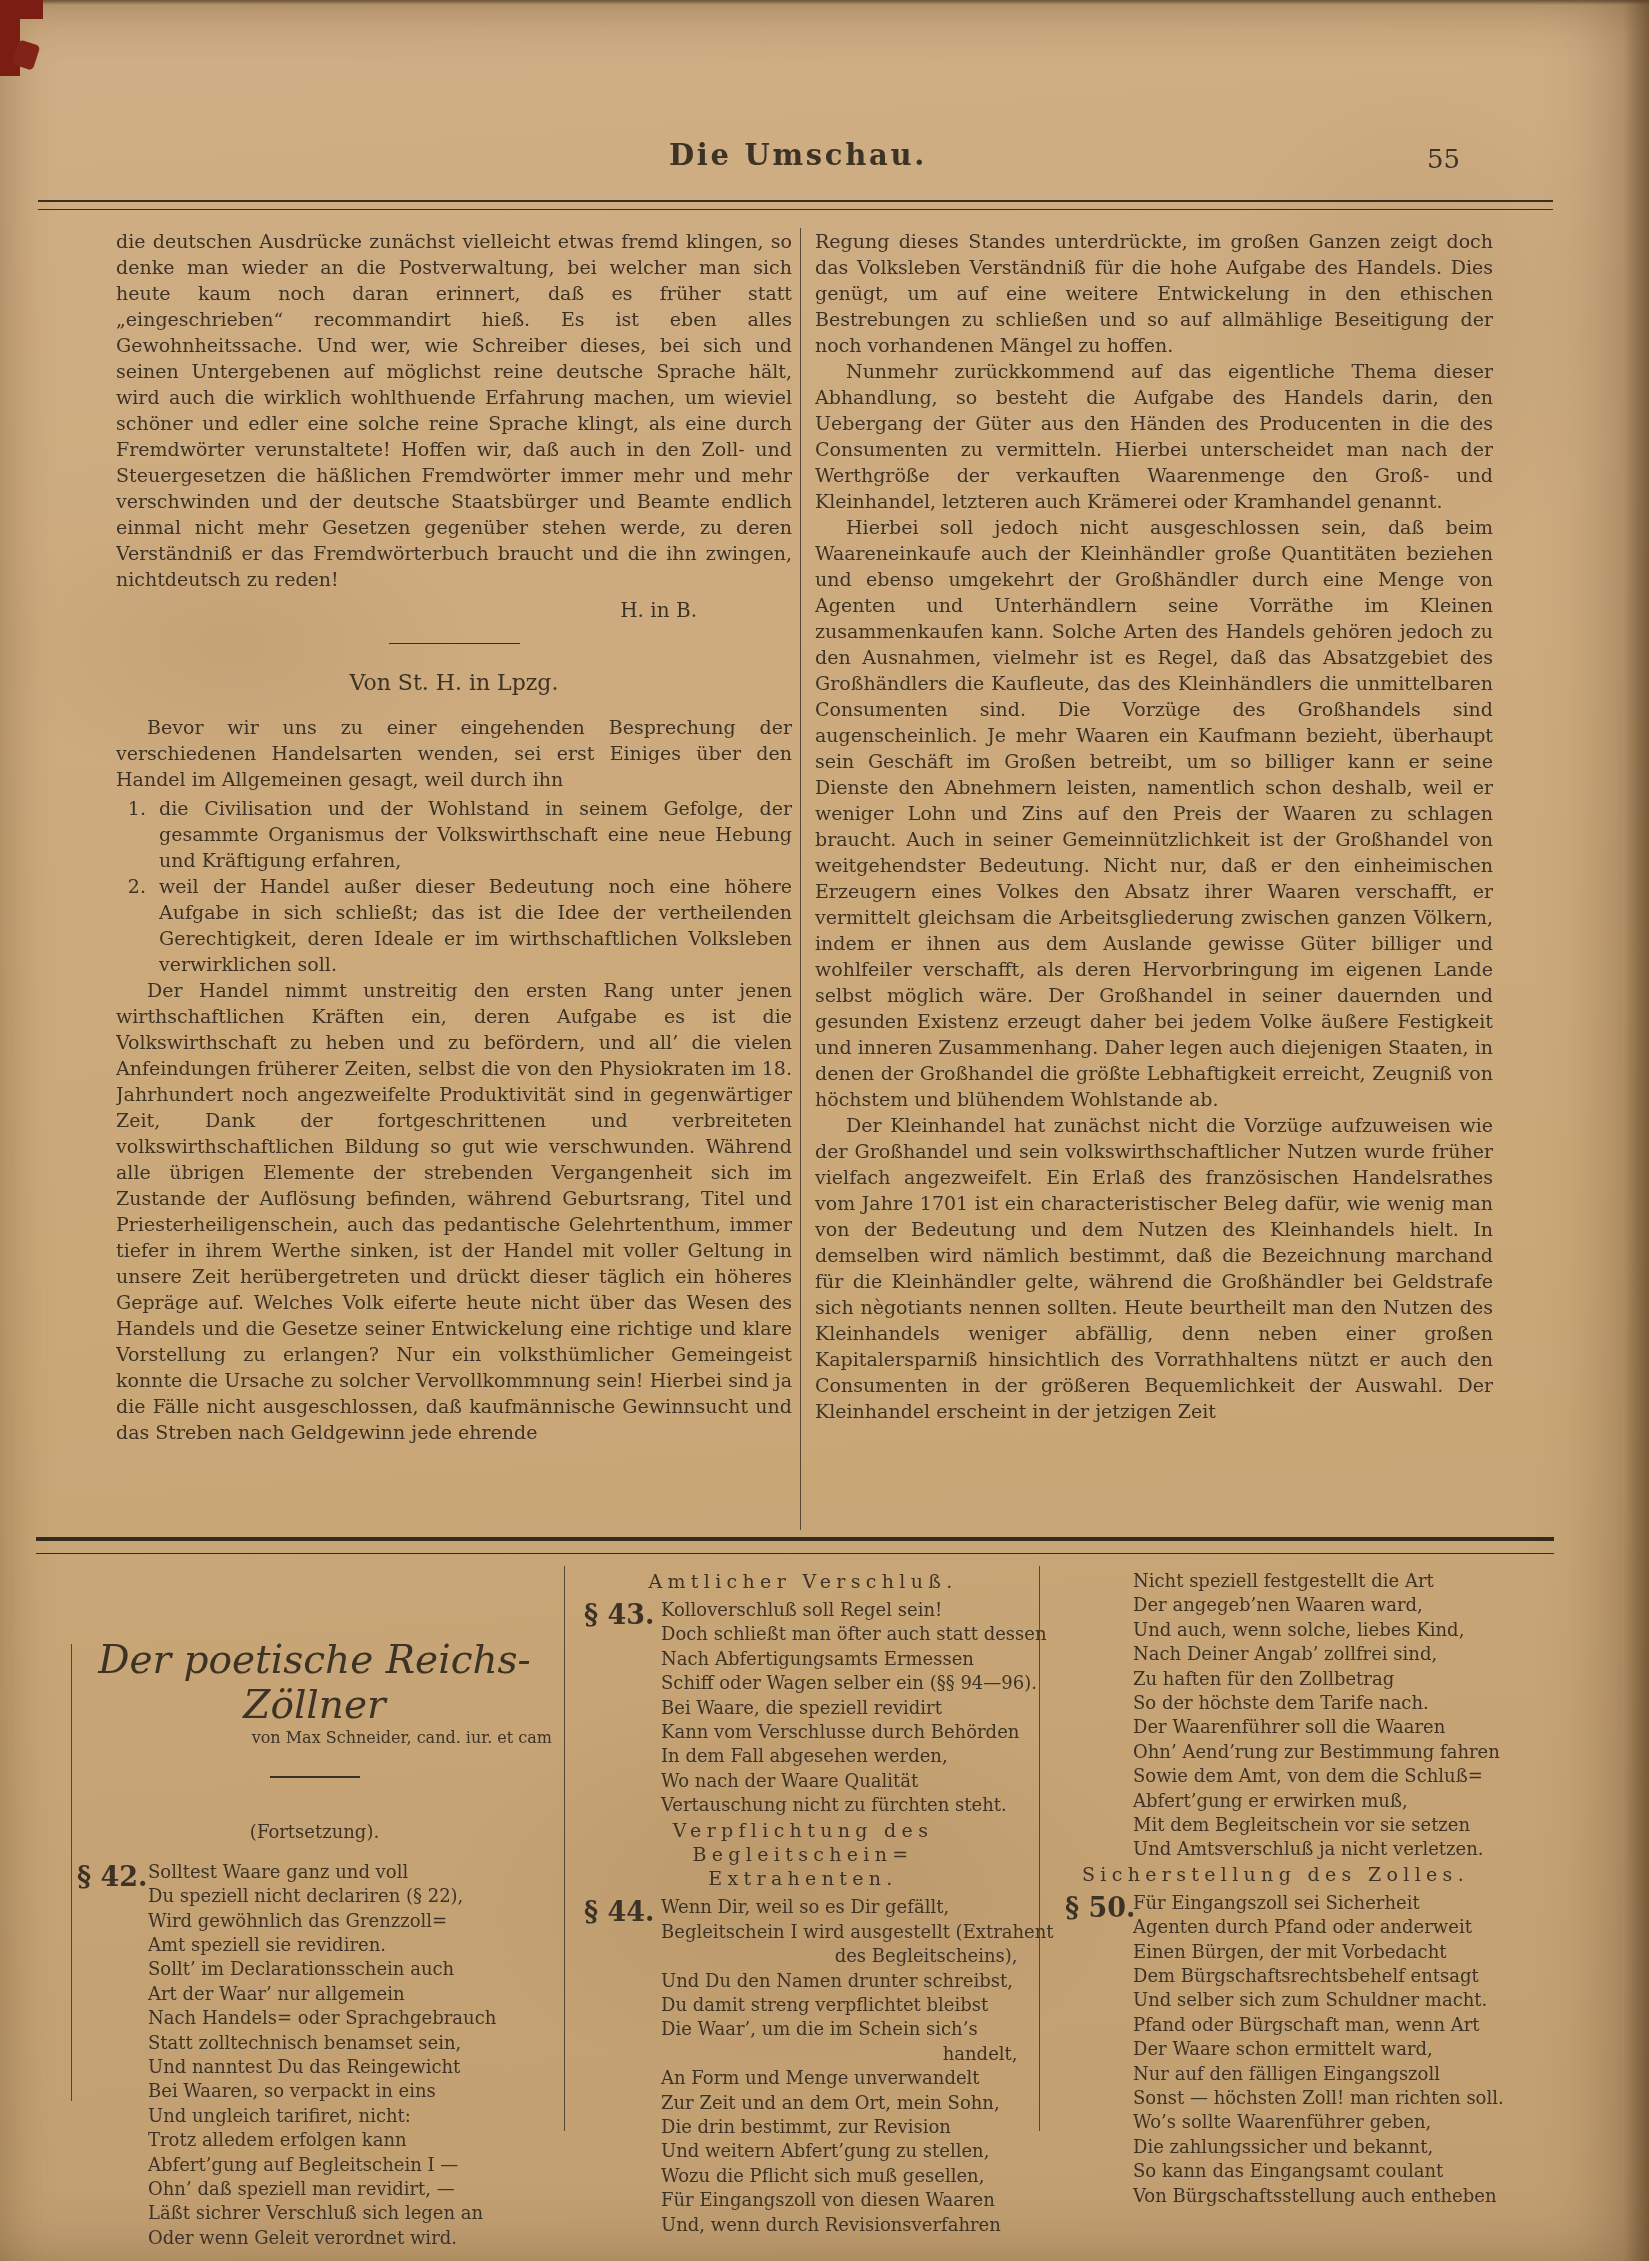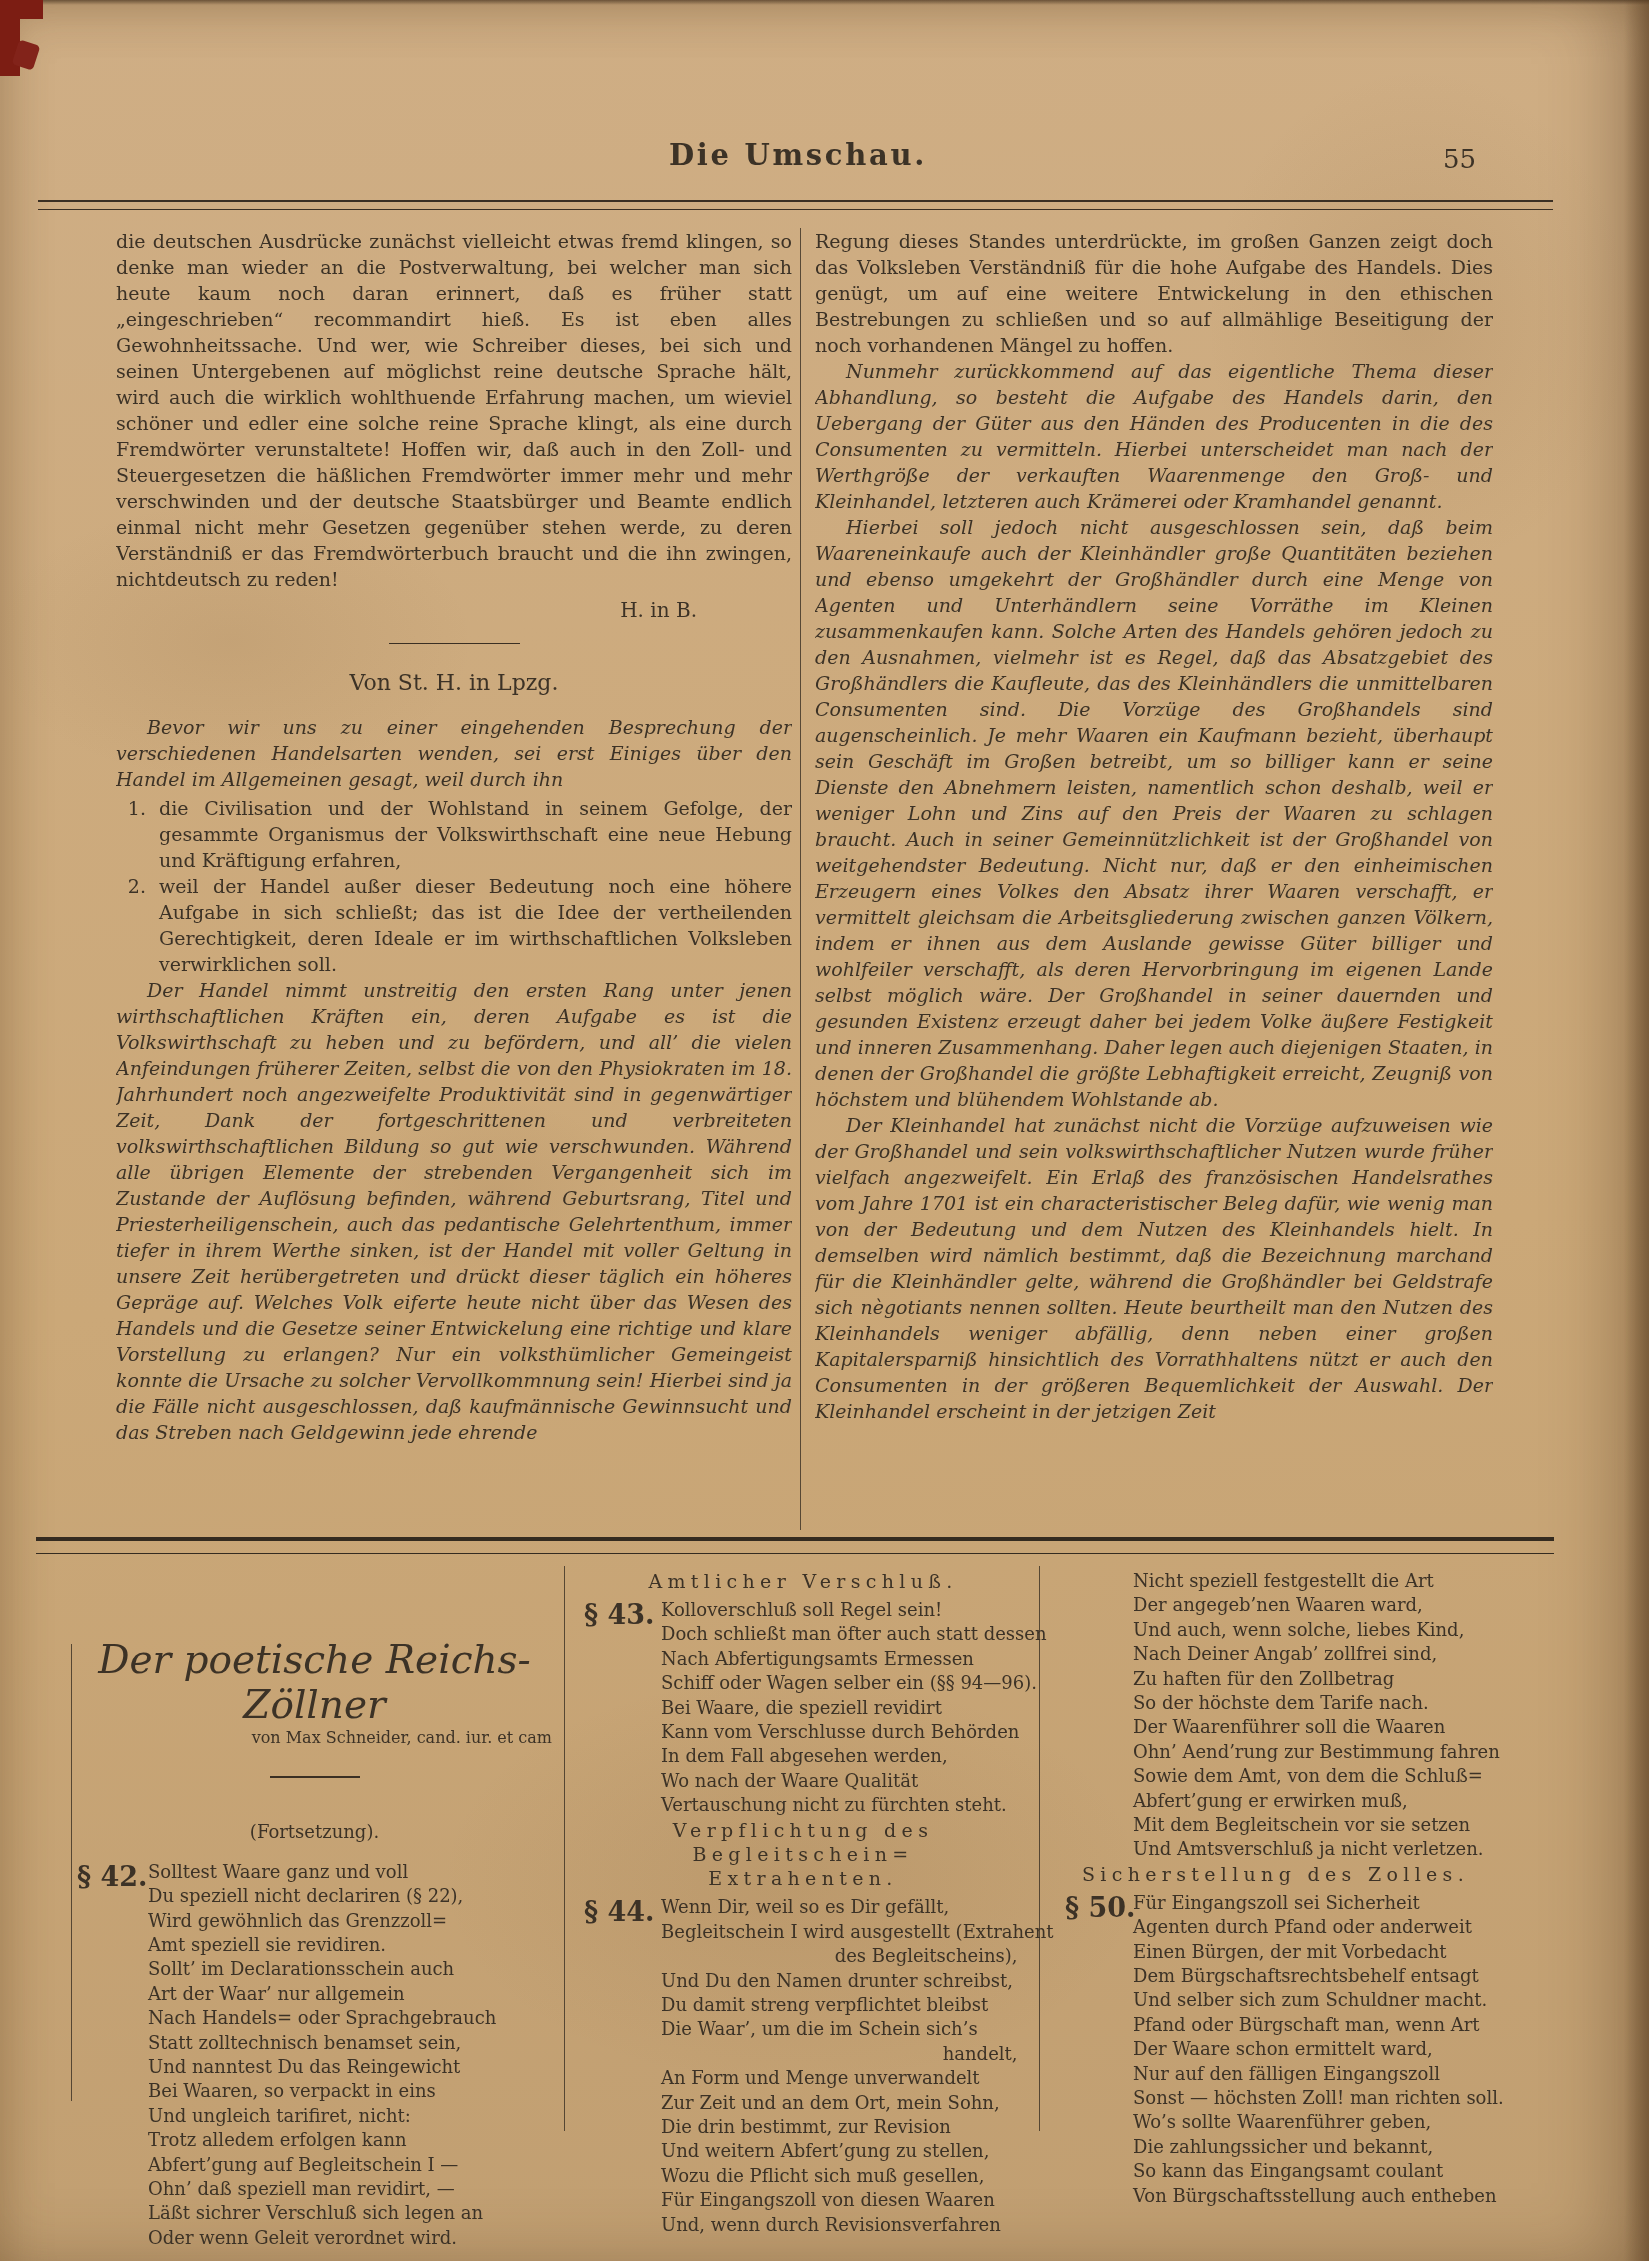--- a/index.html
+++ b/index.html
@@ -16,29 +16,29 @@
     font-family:"DejaVu Serif","Liberation Serif",serif;
     color:#3c3226;
   }
   .edge-top{position:absolute;left:0;top:0;width:100%;height:5.4px;background:linear-gradient(to bottom,rgba(50,32,16,.55),rgba(50,32,16,0));}
   .edge-right{position:absolute;right:0;top:0;width:26px;height:100%;background:linear-gradient(to left,rgba(90,62,34,.55),rgba(90,62,34,0));}
   .red-a{position:absolute;left:0;top:0;width:43px;height:19px;background:#7c1d13;}
   .red-b{position:absolute;left:0;top:0;width:20px;height:76px;background:#7c1d13;}
   .red-c{position:absolute;left:15.4px;top:42px;width:22px;height:26px;background:#82231a;border-radius:4.5px;transform:rotate(18deg);}
 
   .hdr-title{position:absolute;left:0;top:138px;width:1596px;text-align:center;font-size:29px;font-weight:bold;letter-spacing:2.7px;}
-  .hdr-num{position:absolute;top:144px;right:174px;font-size:26px;}
+  .hdr-num{position:absolute;top:144px;right:190px;font-size:26px;}
   .hdr-rule{position:absolute;left:38px;top:200px;width:1515px;height:7.2px;border-top:2.3px solid #3a2f23;border-bottom:1.8px solid #3a2f23;}
 
   .colL{position:absolute;left:116px;top:228px;width:676px;height:1302px;overflow:hidden;}
   .colR{position:absolute;left:815px;top:228px;width:678px;height:1307px;overflow:hidden;}
   .vrule-main{position:absolute;left:800px;top:228px;width:1.4px;height:1302px;background:rgba(58,47,35,.8);}
 
   .body-txt{font-size:19px;line-height:26px;text-align:justify;}
-  .p-ind{text-indent:31px;margin:0 0 0 0;font-style:italic;}
+  .p-ind{text-indent:31px;margin:0 0 0 0;}
   .p-noind{text-indent:0;margin:0;}
   .sig{ text-align:right;padding-right:95px;font-size:20px;margin-top:4.5px;}
   .mini-rule{width:131px;height:1.8px;background:#3a2f23;margin:20px auto 26px auto;}
   .art-title{font-size:24.4px;font-weight:bold;text-align:center;line-height:30px;margin:0 9px;}
   .art-byline{font-size:22px;text-align:center;margin:14px 0 18px 0;}
   .hang-list{margin-top:2.7px;}
   .hl-item{position:relative;padding-left:43px;}
   .hl-num{position:absolute;left:11.8px;top:0;}
 
   .hrule-bot{position:absolute;left:36px;top:1537px;width:1518px;height:11.8px;border-top:4.5px solid #342b20;border-bottom:1.8px solid #342b20;}

